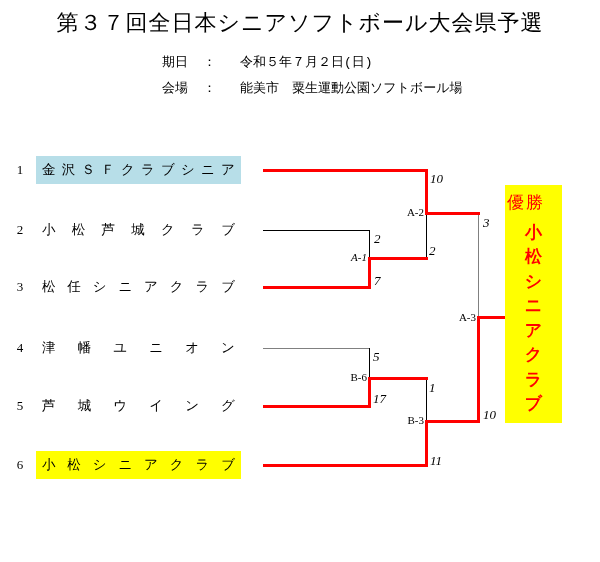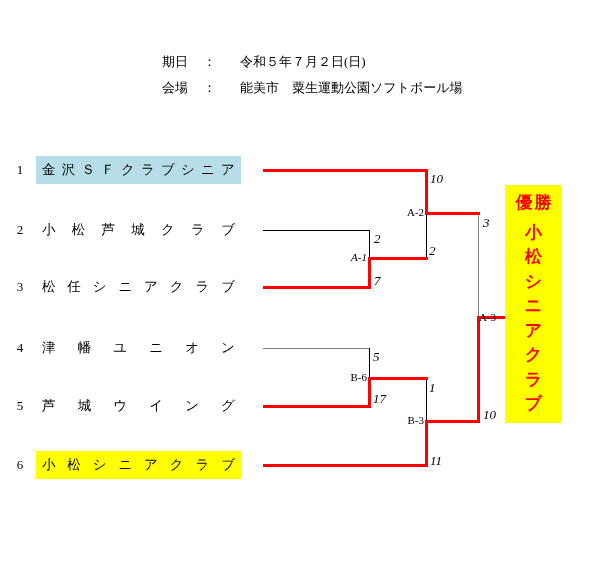--- a/index.html
+++ b/index.html
@@ -3,45 +3,46 @@
 <meta charset="utf-8">
 <style>
   html,body{margin:0;padding:0;background:#fff;}
   .page{position:relative;width:600px;height:562px;background:#ffffff;overflow:hidden;
         font-family:"Liberation Serif","DejaVu Serif",serif;color:#000;}
   .title{position:absolute;top:8px;left:0;width:600px;text-align:center;
          font-size:22px;letter-spacing:1px;white-space:nowrap;}
   .meta{position:absolute;font-size:13px;white-space:nowrap;}
   .m-label{position:absolute;left:162px;}
   .m-colon{position:absolute;left:203px;}
-  .m-value{position:absolute;left:240px;}
+  .m-value{position:absolute;left:240px;font-family:Liberation Mono, monospace;}
   .team-row{position:absolute;left:0;width:262px;height:28px;}
   .seed{position:absolute;left:12px;top:0;width:16px;height:28px;line-height:28px;
         text-align:center;font-size:13px;}
   .tname{position:absolute;left:36px;top:0;width:205px;height:28px;display:flex;
          align-items:center;justify-content:space-between;padding:0 6px;
          box-sizing:border-box;font-size:13.5px;}
   .hl-blue{background:#b7dee8;}
   .hl-yellow{background:#ffff00;}
   svg.lines{position:absolute;left:0;top:0;}
   .score{position:absolute;font-size:13px;white-space:nowrap;font-style:italic;}
   .mlabel{position:absolute;width:34px;text-align:right;font-size:11px;white-space:nowrap;}
   .champion{position:absolute;left:505px;top:185px;width:57px;height:238px;
             background:#ffff00;display:flex;flex-direction:column;
             padding:6px 0 8px;box-sizing:border-box;}
-  .champ-label{text-align:center;font-size:17px;font-weight:700;color:#ff0000;
+  .champ-label{text-align:left;font-size:17px;font-weight:400;color:#ff0000;
                letter-spacing:2px;text-indent:2px;}
   .champ-name{flex:1;display:flex;flex-direction:column;justify-content:space-between;
               align-items:center;margin-top:7px;font-size:17px;font-weight:700;color:#ff0000;}
 </style>
 </head>
 <body>
 
 <div class="page">
 
+  <div class="title">第３７回全日本シニアソフトボール大会県予選</div>
 
   <div class="meta" style="top:53px;">
     <span class="m-label">期日</span>
     <span class="m-colon">：</span>
     <span class="m-value">令和５年７月２日(日)</span>
   </div>
   <div class="meta" style="top:79px;">
     <span class="m-label">会場</span>
     <span class="m-colon">：</span>
     <span class="m-value">能美市　粟生運動公園ソフトボール場</span>
@@ -152,21 +153,21 @@
         <span>ク</span>
         <span>ラ</span>
         <span>ブ</span>
       </div>
   </div>
 
   <div class="mlabel" style="left:333px;top:251px;font-style:italic;">A-1</div>
   <div class="mlabel" style="left:390px;top:206px;">A-2</div>
   <div class="mlabel" style="left:333px;top:371px;">B-6</div>
   <div class="mlabel" style="left:390px;top:414px;">B-3</div>
-  <div class="mlabel" style="left:462px;top:311px;">A-3</div>
+  <div class="mlabel" style="left:442px;top:311px;">A-3</div>
 
   <div class="score" style="left:430px;top:171px;">10</div>
   <div class="score" style="left:374px;top:231px;">2</div>
   <div class="score" style="left:429px;top:243px;">2</div>
   <div class="score" style="left:374px;top:273px;">7</div>
   <div class="score" style="left:483px;top:215px;">3</div>
   <div class="score" style="left:373px;top:349px;">5</div>
   <div class="score" style="left:373px;top:391px;">17</div>
   <div class="score" style="left:429px;top:380px;">1</div>
   <div class="score" style="left:483px;top:407px;">10</div>

